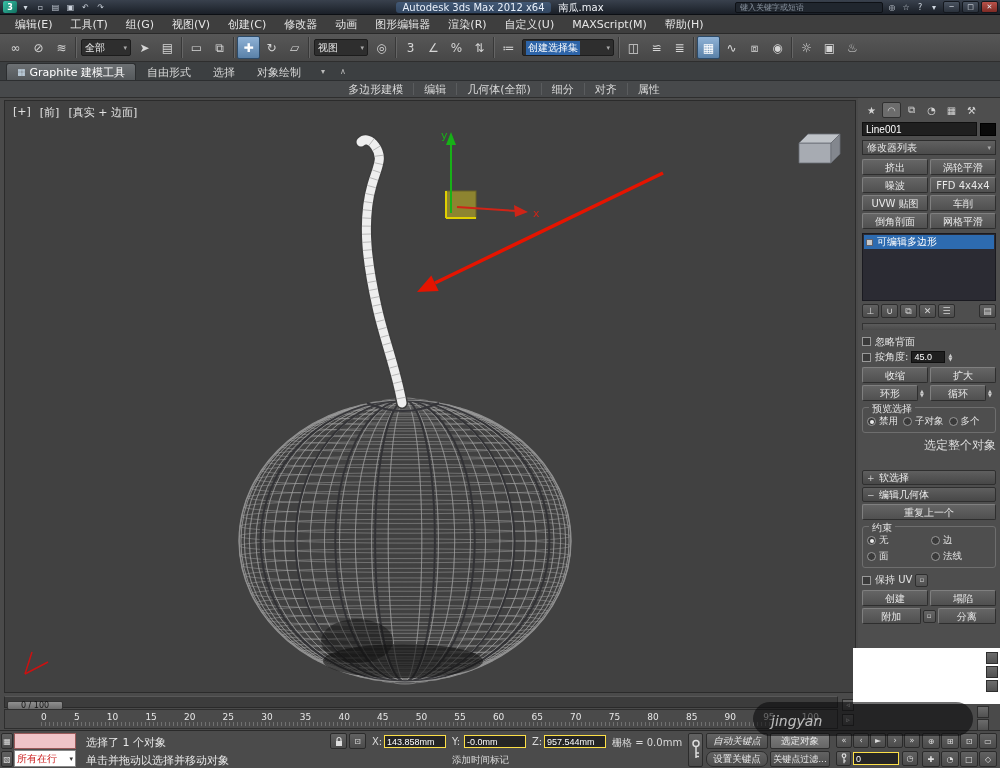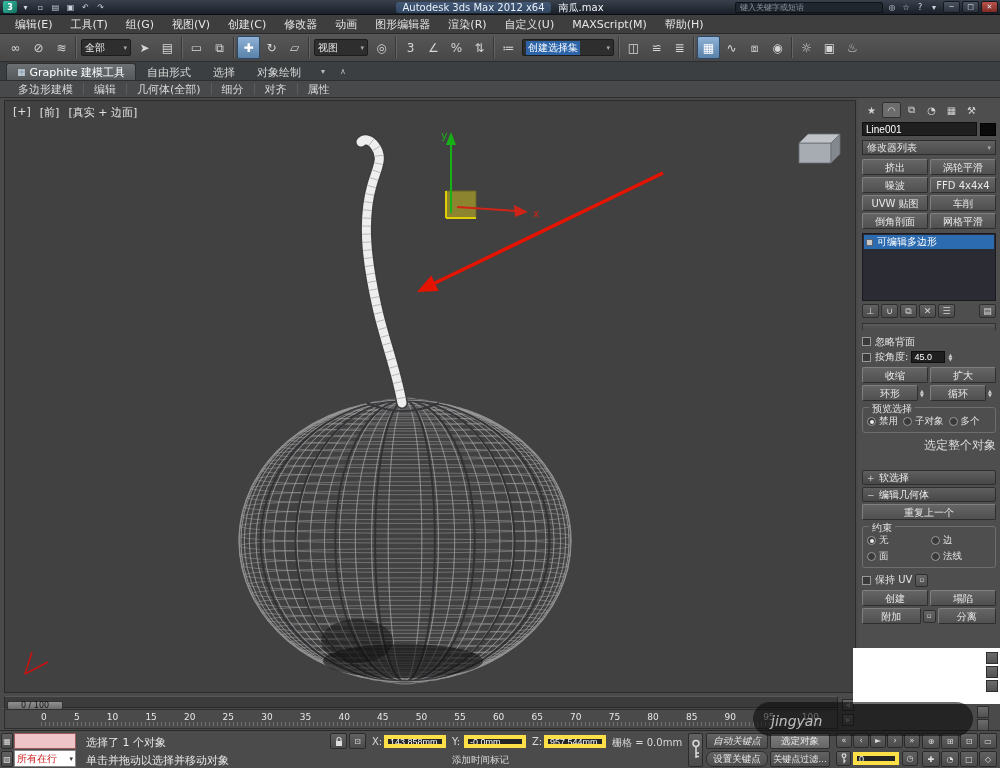--- a/index.html
+++ b/index.html
@@ -52,21 +52,21 @@
 
 #ribbontabs{position:absolute;left:0;top:62px;width:1000px;height:19px;background:#3c3f41;
  display:flex;align-items:flex-end;padding-left:6px;border-bottom:1px solid #2c2e30;}
 .ribbon-tab{height:17px;display:flex;align-items:center;gap:4px;padding:0 10px;font-size:11px;
  color:#d8d8d8;border:1px solid transparent;border-bottom:none;border-radius:3px 3px 0 0;white-space:nowrap;}
 .ribbon-tab.active{background:linear-gradient(#6c7073,#54585b);border-color:#2c2e30;color:#fff;}
 .tab-icon{font-size:9px;color:#cfe2f2;}
 .ribbon-extra{margin:0 2px 2px 4px;font-size:8px;color:#bbb;width:14px;height:13px;
  display:flex;align-items:center;justify-content:center;}
 #ribbonpanels{position:absolute;left:0;top:81px;width:1000px;height:17px;background:#47494b;
- display:flex;align-items:center;padding-left:8px;border-bottom:1px solid #2e2e2e;}
+ display:flex;align-items:center;padding-left:8px;border-bottom:1px solid #2e2e2e;justify-content:center;}
 .ribbon-panel-label{font-size:11px;color:#dadada;padding:0 10px;white-space:nowrap;}
 .rp-sep{width:1px;height:12px;background:#36383a;border-right:1px solid #5a5c5e;}
 
 
 #viewport{position:absolute;left:4px;top:100px;width:852px;height:593px;background:#414141;
  border:1px solid #2b2b2b;}
 #vp-label{position:absolute;left:8px;top:4px;font-size:11px;color:#e2e2e2;display:flex;gap:9px;z-index:2;}
 #vp-svg{position:absolute;left:0;top:0;}
 
 
@@ -135,21 +135,21 @@
  font-size:9px;color:#e8e8e8;}
 .ticks{position:absolute;left:36px;right:18px;bottom:2px;height:4px;
  background:repeating-linear-gradient(90deg,#707070 0 1px,transparent 1px 4px);}
 .tb-scroll{position:absolute;width:12px;height:12px;background:linear-gradient(#646464,#4d4d4d);
  border:1px solid #2b2b2b;font-size:7px;color:#ddd;display:flex;align-items:center;justify-content:center;}
 
 
 #statusbar{position:absolute;left:0;top:730px;width:1000px;height:38px;background:#4b4b4b;border-top:1px solid #2a2a2a;}
 .sb-text{position:absolute;font-size:11px;color:#e8e8e8;white-space:nowrap;}
 .sb-small{position:absolute;font-size:10px;color:#dadada;white-space:nowrap;}
-.sb-field{position:absolute;height:13px;background:#252525;border:4px solid #fde047;color:#fff;
+.sb-field{position:absolute;height:13px;background:#252525;border:1px solid #fde047;color:#fff;
  font-size:9px;padding:0 2px;}
 .sb-btn{position:absolute;height:16px;background:linear-gradient(#626262,#4d4d4d);border:1px solid #2d2d2d;
  border-radius:2px;font-size:9.5px;color:#e8e8e8;display:flex;align-items:center;justify-content:center;
  white-space:nowrap;overflow:hidden;}
 .sb-btn.lit{background:linear-gradient(#7e7e7e,#666);}
 .sb-ic{position:absolute;background:linear-gradient(#616161,#4b4b4b);border:1px solid #2b2b2b;border-radius:2px;
  color:#ddd;display:flex;align-items:center;justify-content:center;font-size:8px;}
 .listener-pink{position:absolute;left:14px;top:2px;width:62px;height:16px;background:#efc4c8;border:1px solid #9b5a5a;}
 .listener-white{position:absolute;left:14px;top:19px;width:62px;height:17px;background:#fff;border:1px solid #888;
  display:flex;align-items:center;justify-content:space-between;padding:0 2px;}

